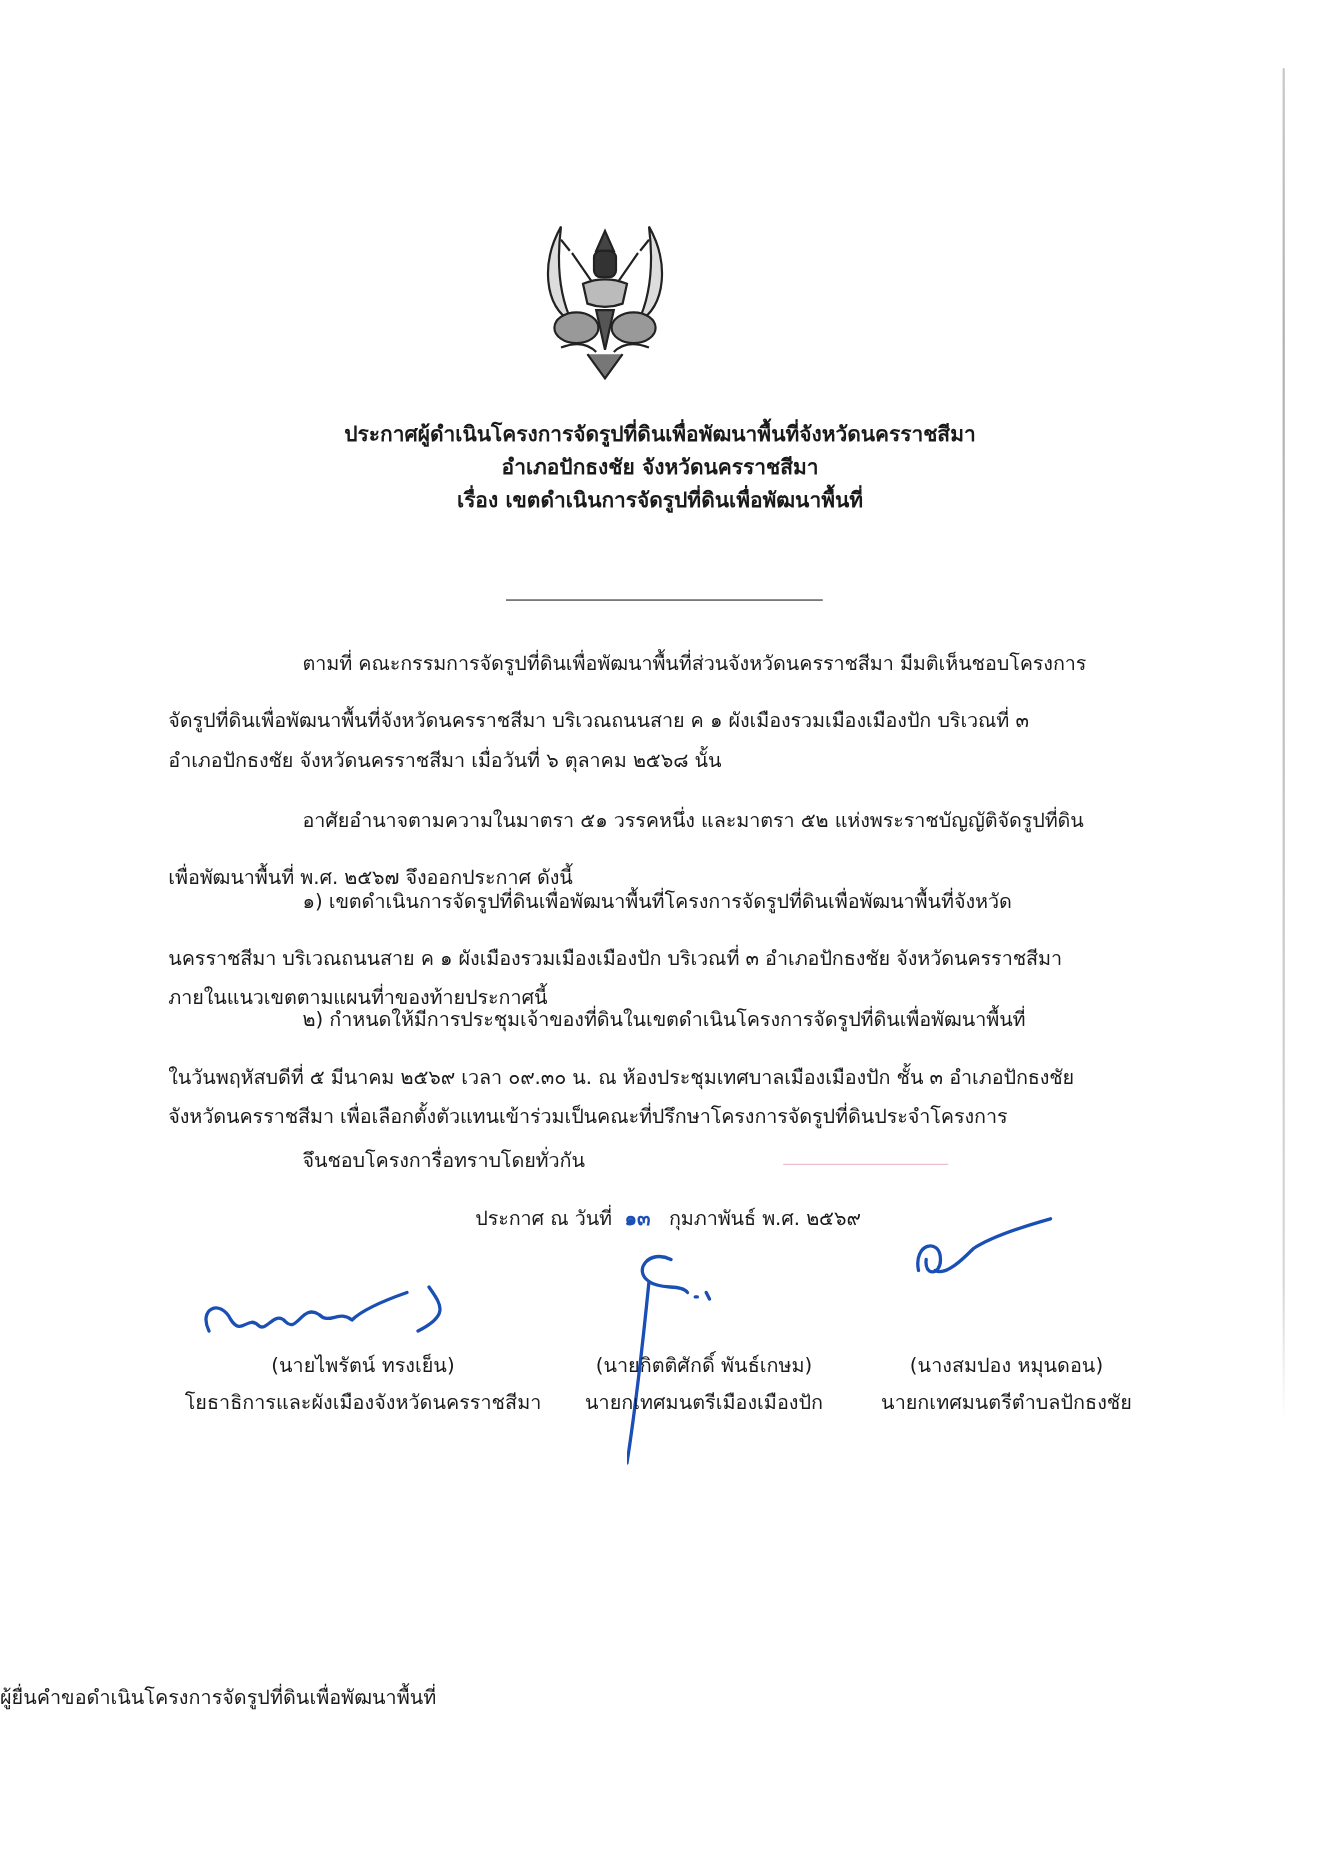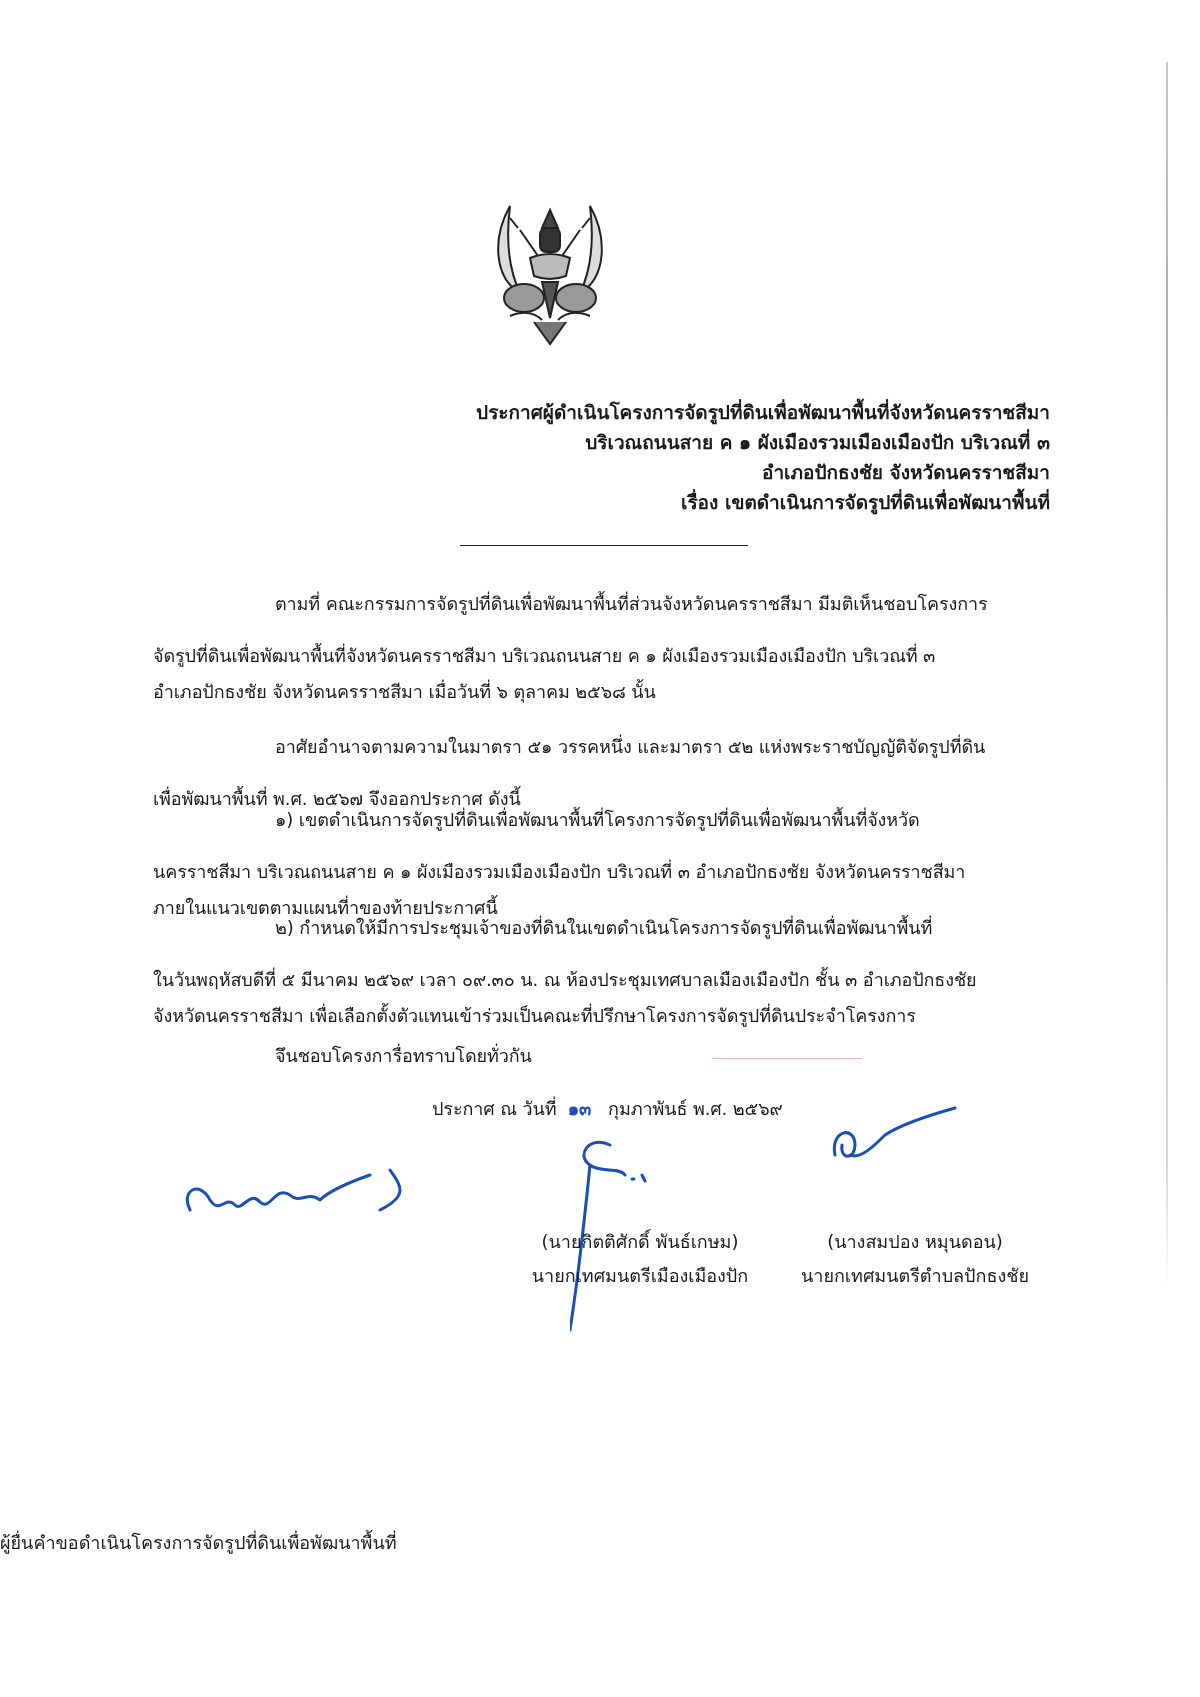--- a/index.html
+++ b/index.html
@@ -9,22 +9,22 @@
     font-family: "DejaVu Sans", "Liberation Sans", sans-serif;
     color: #1a1a1a;
   }
   .page { position: absolute; left: 0; top: 0; width: 1200px; height: 1697px; }
   .edge-line {
     position: absolute; left: 1166px; top: 62px; width: 2px; height: 1230px;
     background: linear-gradient(#c8c8c8, #b0b0b0 20%, #d8d8d8 90%, rgba(255,255,255,0));
   }
   .emblem { position: absolute; left: 480px; top: 198px; width: 140px; height: 150px; }
   .title-block {
-    position: absolute; left: 150px; top: 397px; width: 900px;
-    text-align: right; font-weight: bold; font-size: 19px; line-height: 30px;
+    position: absolute; left: 150px; top: 380px; width: 900px;
+    text-align: center; font-weight: bold; font-size: 19px; line-height: 30px;
   }
   .title-rule {
     position: absolute; left: 460px; top: 545px; width: 288px; height: 0;
     border-top: 1.5px solid #222;
   }
   .body-text { font-size: 18px; line-height: 32px; letter-spacing: -0.1px; }
   .line { position: absolute; white-space: nowrap; }
   .indent1 { left: 275px; }
   .indent0 { left: 153px; margin-top: 16px; }
   .sig-pad { position: absolute; }
@@ -59,21 +59,20 @@
       <ellipse cx="44" cy="100" rx="20" ry="14" fill="#999"></ellipse>
       <ellipse cx="96" cy="100" rx="20" ry="14" fill="#999"></ellipse>
       <path d="M62 84 L70 120 L78 84 Z" fill="#555"></path>
       <path d="M30 118 Q50 110 62 122 M110 118 Q90 110 78 122"></path>
       <path d="M54 124 L70 146 L86 124" fill="#777"></path>
     </g>
   </svg>
 
   <div class="title-block">
     <div>ประกาศผู้ดำเนินโครงการจัดรูปที่ดินเพื่อพัฒนาพื้นที่จังหวัดนครราชสีมา</div>
-    <div>บริเวณถนนสาย ค ๑ ผังเมืองรวมเมืองเมืองปัก บริเวณที่ ๓</div>
     <div>อำเภอปักธงชัย จังหวัดนครราชสีมา</div>
     <div>เรื่อง  เขตดำเนินการจัดรูปที่ดินเพื่อพัฒนาพื้นที่</div>
   </div>
   <div class="title-rule"></div>
 
   <div class="body-text">
     <div class="line indent1" style="top:588px">ตามที่ คณะกรรมการจัดรูปที่ดินเพื่อพัฒนาพื้นที่ส่วนจังหวัดนครราชสีมา มีมติเห็นชอบโครงการ</div>
     <div class="line indent0" style="top:624px">จัดรูปที่ดินเพื่อพัฒนาพื้นที่จังหวัดนครราชสีมา บริเวณถนนสาย ค ๑ ผังเมืองรวมเมืองเมืองปัก บริเวณที่ ๓</div>
     <div class="line indent0" style="top:660px">อำเภอปักธงชัย จังหวัดนครราชสีมา เมื่อวันที่ ๖ ตุลาคม ๒๕๖๘ นั้น</div>
 
@@ -101,20 +100,24 @@
   <svg class="sig-pad" style="left:180px; top:1160px" width="240" height="70" viewBox="0 0 240 70">
     <path class="sig-ink" d="M10 50 C 0 30, 20 20, 30 40 C 40 55, 45 35, 55 45 C 62 52, 70 30, 80 42 C 90 52, 95 25, 110 35 C 120 45, 128 30, 140 40 C 150 30, 170 22, 190 15 M210 10 C 220 25, 230 35, 200 50"></path>
   </svg>
   <svg class="sig-pad" style="left:570px; top:1135px" width="110" height="200" viewBox="0 0 110 200">
     <path class="sig-ink" d="M40 10 C 20 0, 5 20, 20 30 C 30 38, 50 32, 55 40 M20 30 C 15 80, 10 130, 0 195 M62 44 l2 0 M72 40 l3 6"></path>
   </svg>
   <svg class="sig-pad" style="left:820px; top:1100px" width="140" height="80" viewBox="0 0 140 80">
     <path class="sig-ink" d="M15 55 C 10 30, 35 25, 35 45 C 35 60, 20 60, 22 45 M30 55 C 40 60, 55 45, 65 35 C 80 25, 110 15, 135 8"></path>
   </svg>
 
+  <div class="center-col" style="left:160px; width:340px; top:1225px">
+    <div>(นายไพรัตน์  ทรงเย็น)</div>
+    <div>โยธาธิการและผังเมืองจังหวัดนครราชสีมา</div>
+  </div>
   <div class="center-col" style="left:510px; width:260px; top:1225px">
     <div>(นายกิตติศักดิ์ พันธ์เกษม)</div>
     <div>นายกเทศมนตรีเมืองเมืองปัก</div>
   </div>
   <div class="center-col" style="left:790px; width:250px; top:1225px">
     <div>(นางสมปอง หมุนดอน)</div>
     <div>นายกเทศมนตรีตำบลปักธงชัย</div>
   </div>
 
   <div class="footer-text">ผู้ยื่นคำขอดำเนินโครงการจัดรูปที่ดินเพื่อพัฒนาพื้นที่</div>

